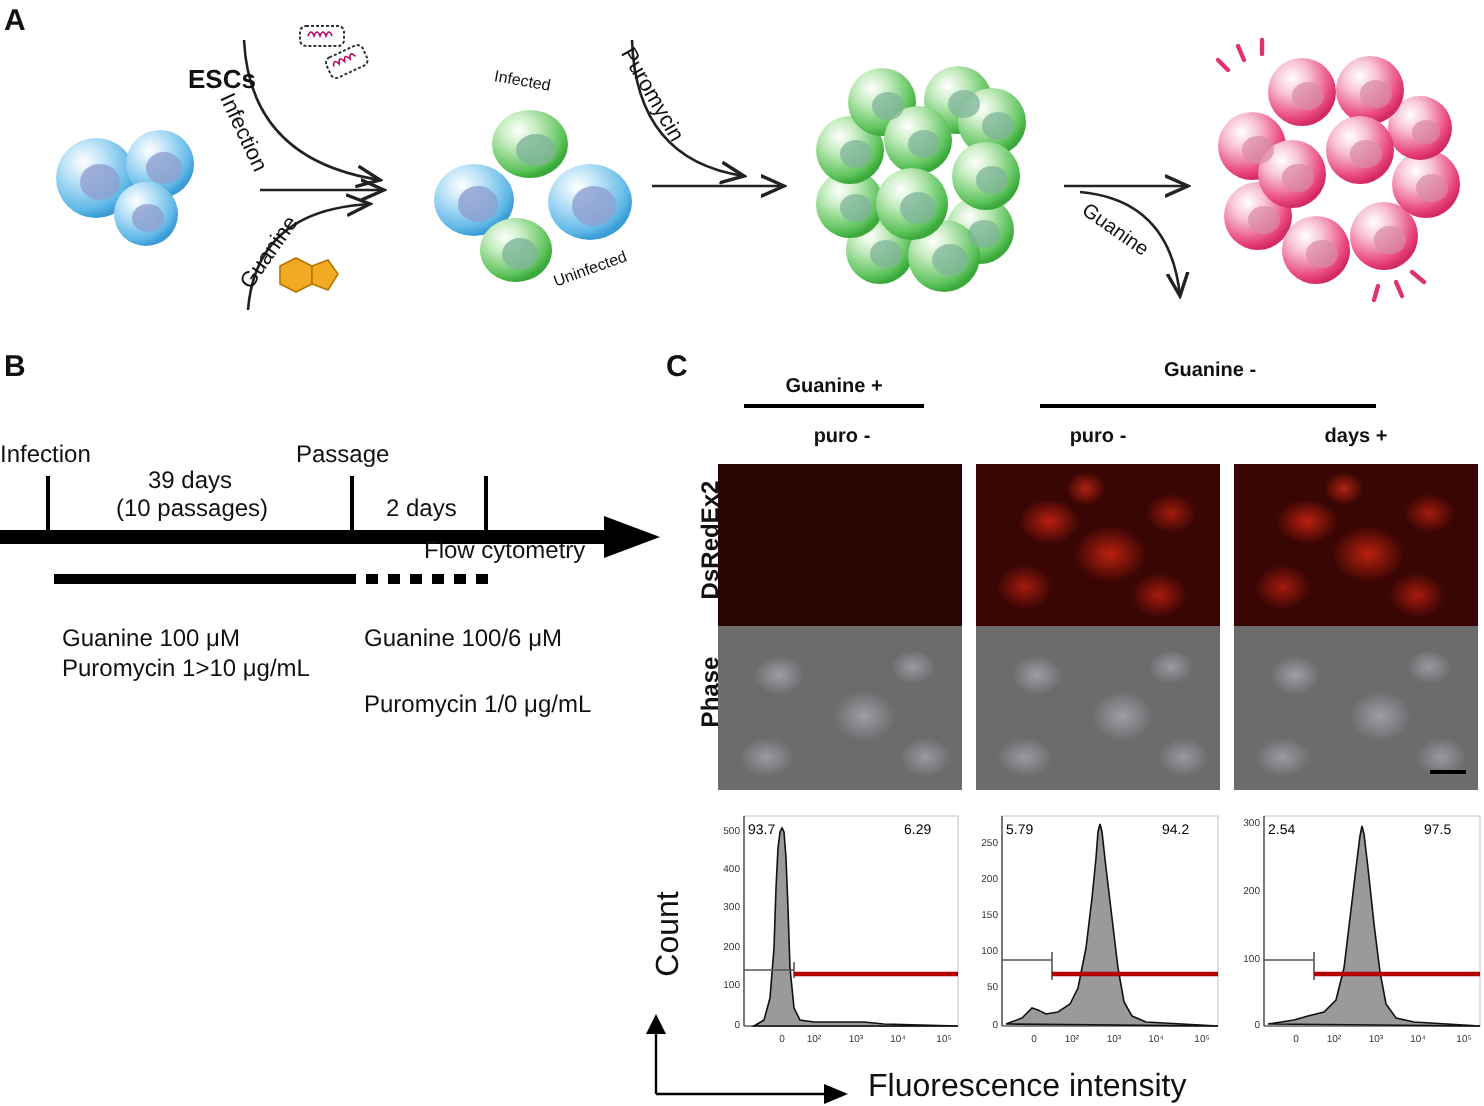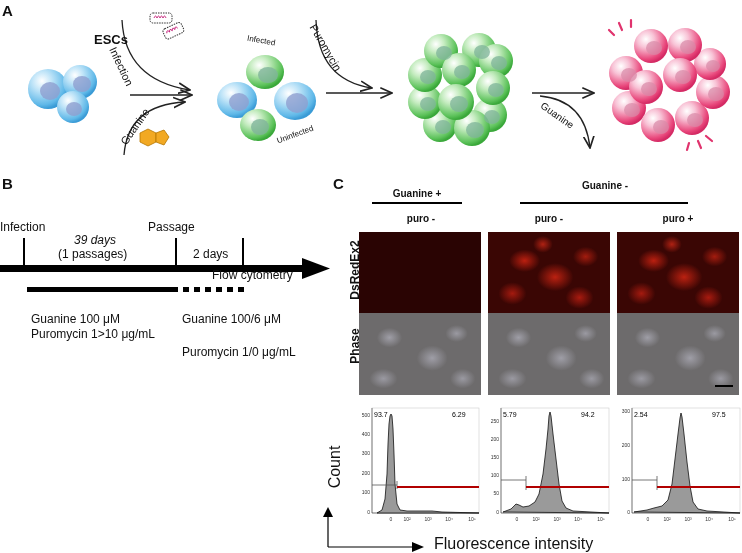--- a/index.html
+++ b/index.html
@@ -245,38 +245,38 @@
       <rect x="205" y="57" width="6" height="5"></rect>
     <rect x="216" y="57" width="6" height="5"></rect>
       <rect x="227" y="57" width="6" height="5"></rect>
       <rect x="238" y="57" width="6" height="5"></rect>
   </g>
 </svg>
 
 <div class="abs b-label" style="left:0px;top:220px;">Infection</div>
 <div class="abs b-label" style="left:148px;top:220px;">Passage</div>
 <div class="abs b-label" style="left:212px;top:220px;margin-top:48px;">Flow cytometry</div>
-<div class="abs b-label" style="left:74px;top:233px;font-style:italic;">39 days</div>
-<div class="abs b-label" style="left:58px;top:247px;">(1 passages)</div>
+<div class="abs b-label" style="left:74px;top:233px;">39 days</div>
+<div class="abs b-label" style="left:58px;top:247px;">(10 passages)</div>
 <div class="abs b-label" style="left:193px;top:247px;">2 days</div>
 <div class="abs b-label" style="left:31px;top:312px;">Guanine 100 μM</div>
 <div class="abs b-label" style="left:31px;top:327px;">Puromycin 1&gt;10 μg/mL</div>
 <div class="abs b-label" style="left:182px;top:312px;">Guanine 100/6 μM</div>
 <div class="abs b-label" style="left:182px;top:345px;">Puromycin 1/0 μg/mL</div>
 
 <div class="abs panel-letter" style="left:333px;top:175px;">C</div>
 
 <div class="abs c-head" style="left:372px;top:188px;width:90px;">Guanine +</div>
 <div class="abs" style="left:372px;top:202px;width:90px;height:2px;background:#000;"></div>
 <div class="abs c-head" style="left:520px;top:180px;width:170px;">Guanine -</div>
 <div class="abs" style="left:520px;top:202px;width:168px;height:2px;background:#000;"></div>
 
 <div class="abs c-head" style="left:360px;top:213px;width:122px;">puro -</div>
 <div class="abs c-head" style="left:488px;top:213px;width:122px;">puro -</div>
-<div class="abs c-head" style="left:617px;top:213px;width:122px;">puro +</div>
+<div class="abs c-head" style="left:617px;top:213px;width:122px;">days +</div>
 
 <div class="abs rot-label" style="left:321px;top:262px;width:70px;height:16px;">DsRedEx2</div>
 <div class="abs rot-label" style="left:321px;top:338px;width:70px;height:16px;">Phase</div>
 
 <div class="micro fluo-dark" style="left:359px;top:232px;width:122px;height:82px;"></div>
 <div class="micro fluo" style="left:488px;top:232px;width:122px;height:82px;"></div>
 <div class="micro fluo" style="left:617px;top:232px;width:122px;height:82px;"></div>
 <div class="micro phase" style="left:359px;top:313px;width:122px;height:82px;"></div>
 <div class="micro phase" style="left:488px;top:313px;width:122px;height:82px;"></div>
 <div class="micro phase" style="left:617px;top:313px;width:122px;height:82px;">

